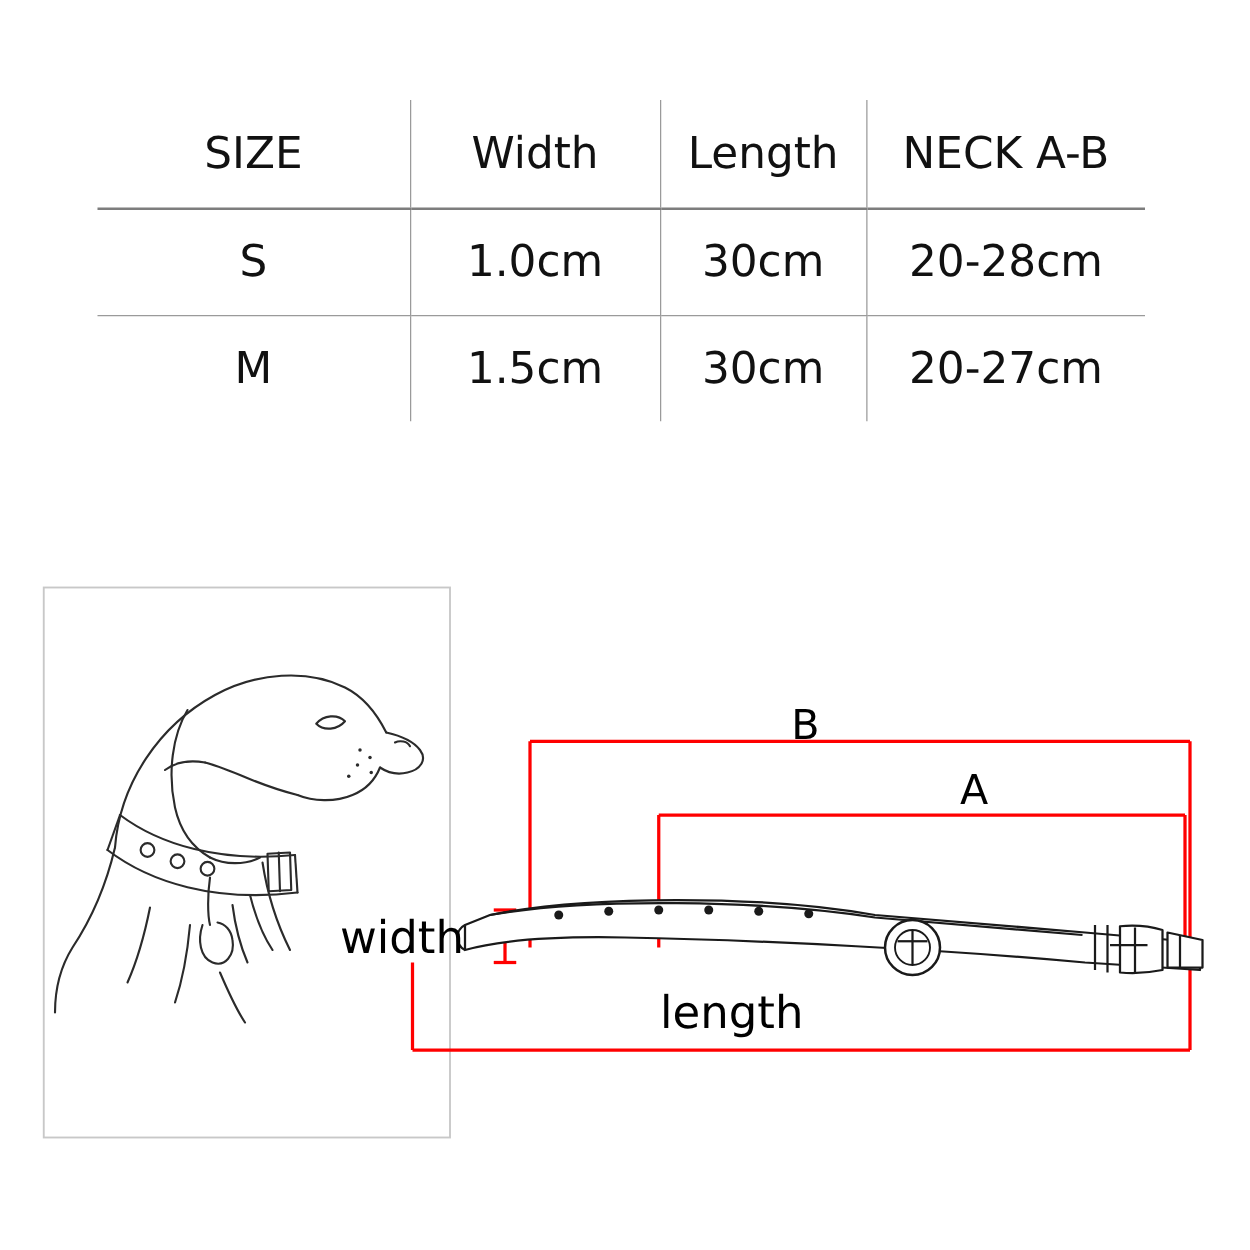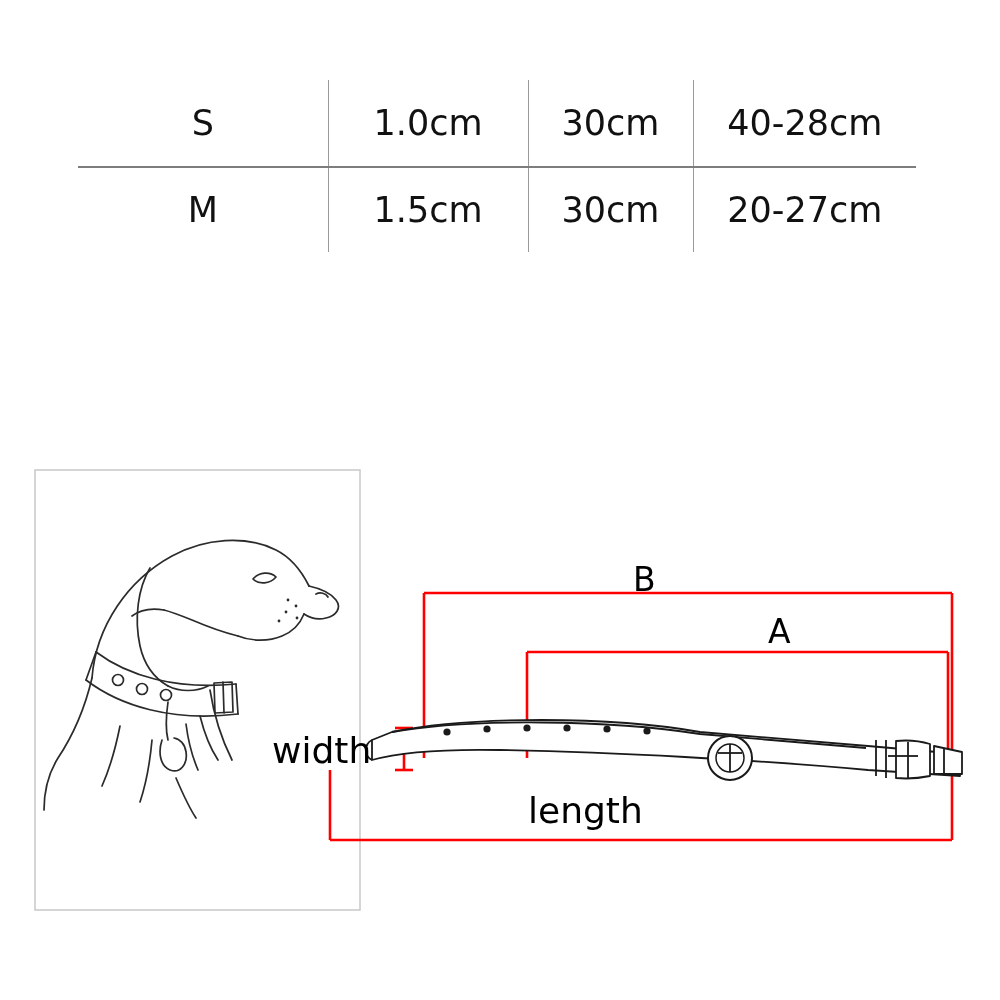--- a/index.html
+++ b/index.html
@@ -85,24 +85,30 @@
 
 <table id="size-table">
   <colgroup>
     <col class="c0">
       <col class="c1">
       <col class="c2">
       <col class="c3">
   </colgroup>
   <tbody>
     <tr>
+      <td>SIZE</td>
+      <td>Width</td>
+      <td>Length</td>
+      <td>NECK A-B</td>
+    </tr>
+    <tr>
       <td>S</td>
       <td>1.0cm</td>
       <td>30cm</td>
-      <td>40-28cm</td>
+      <td>20-28cm</td>
     </tr>
     <tr>
       <td>M</td>
       <td>1.5cm</td>
       <td>30cm</td>
       <td>20-27cm</td>
     </tr>
   </tbody>
 </table>
 

